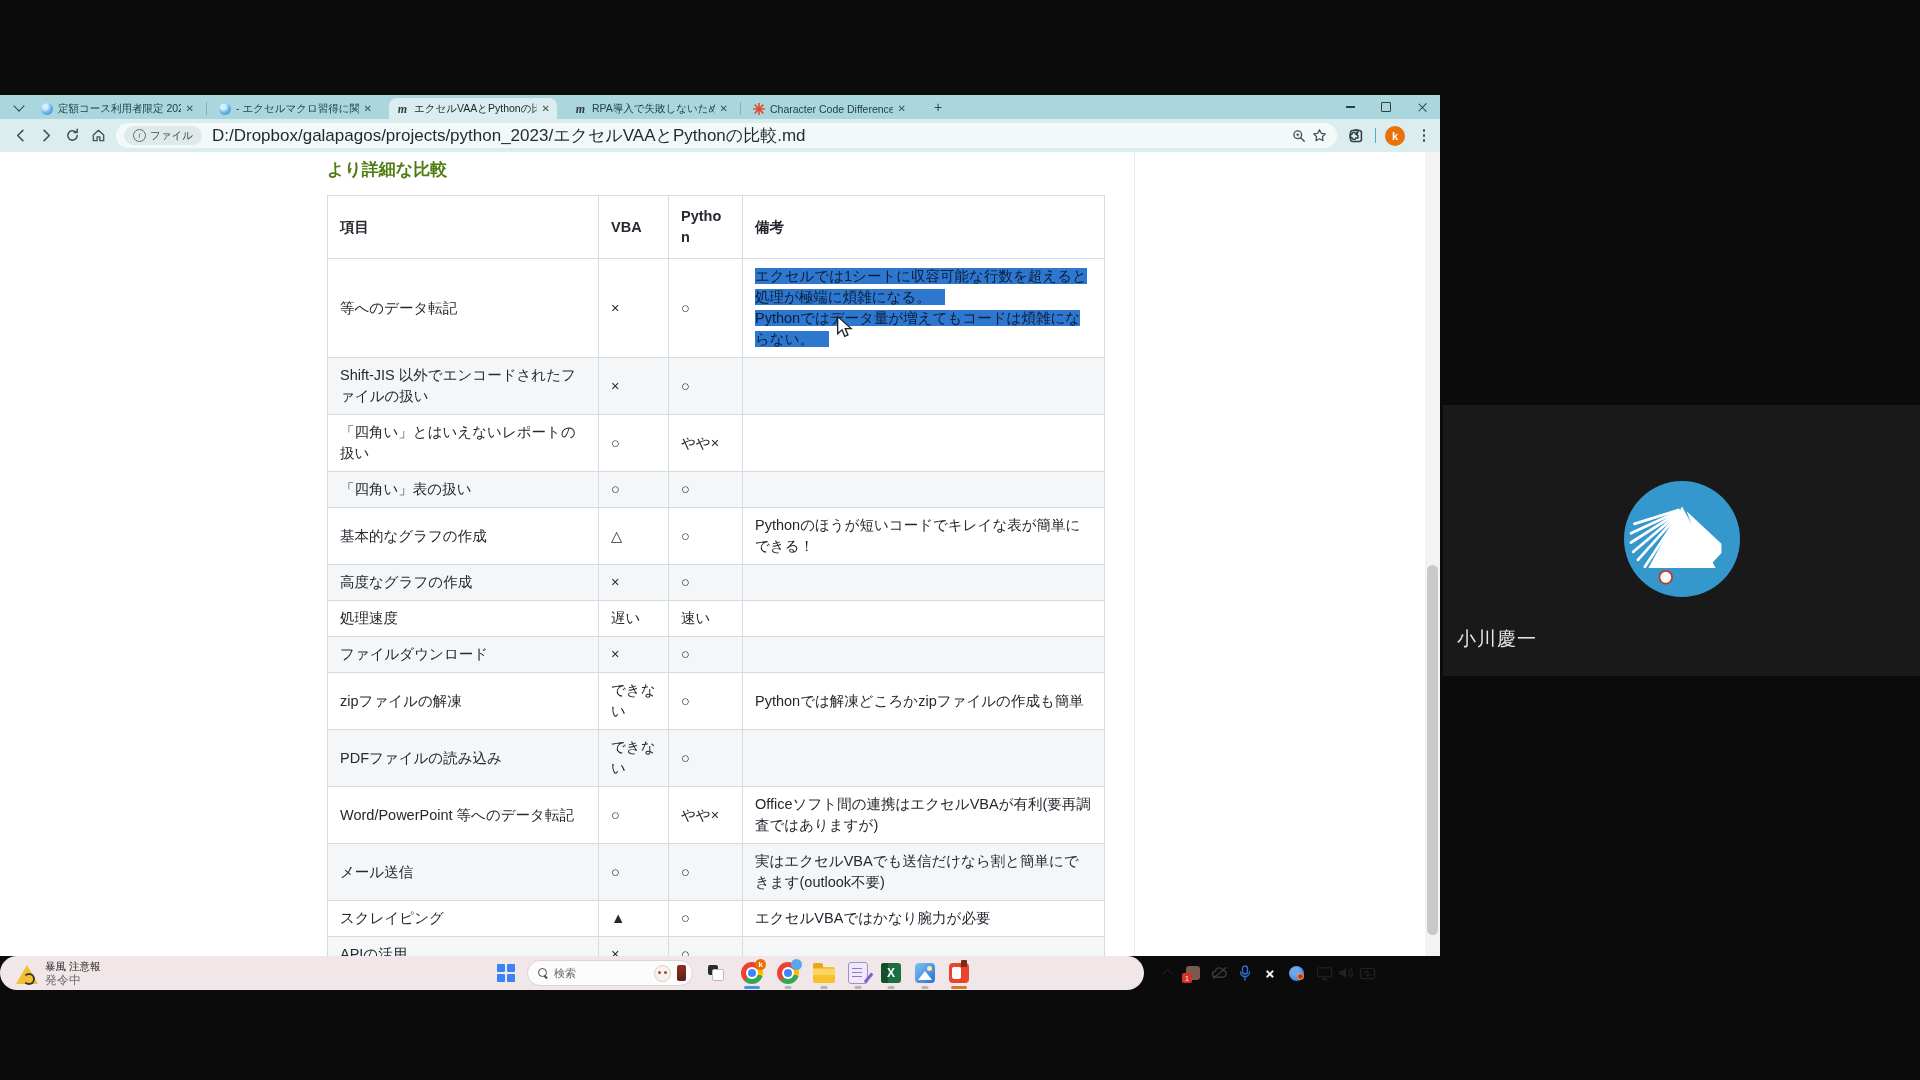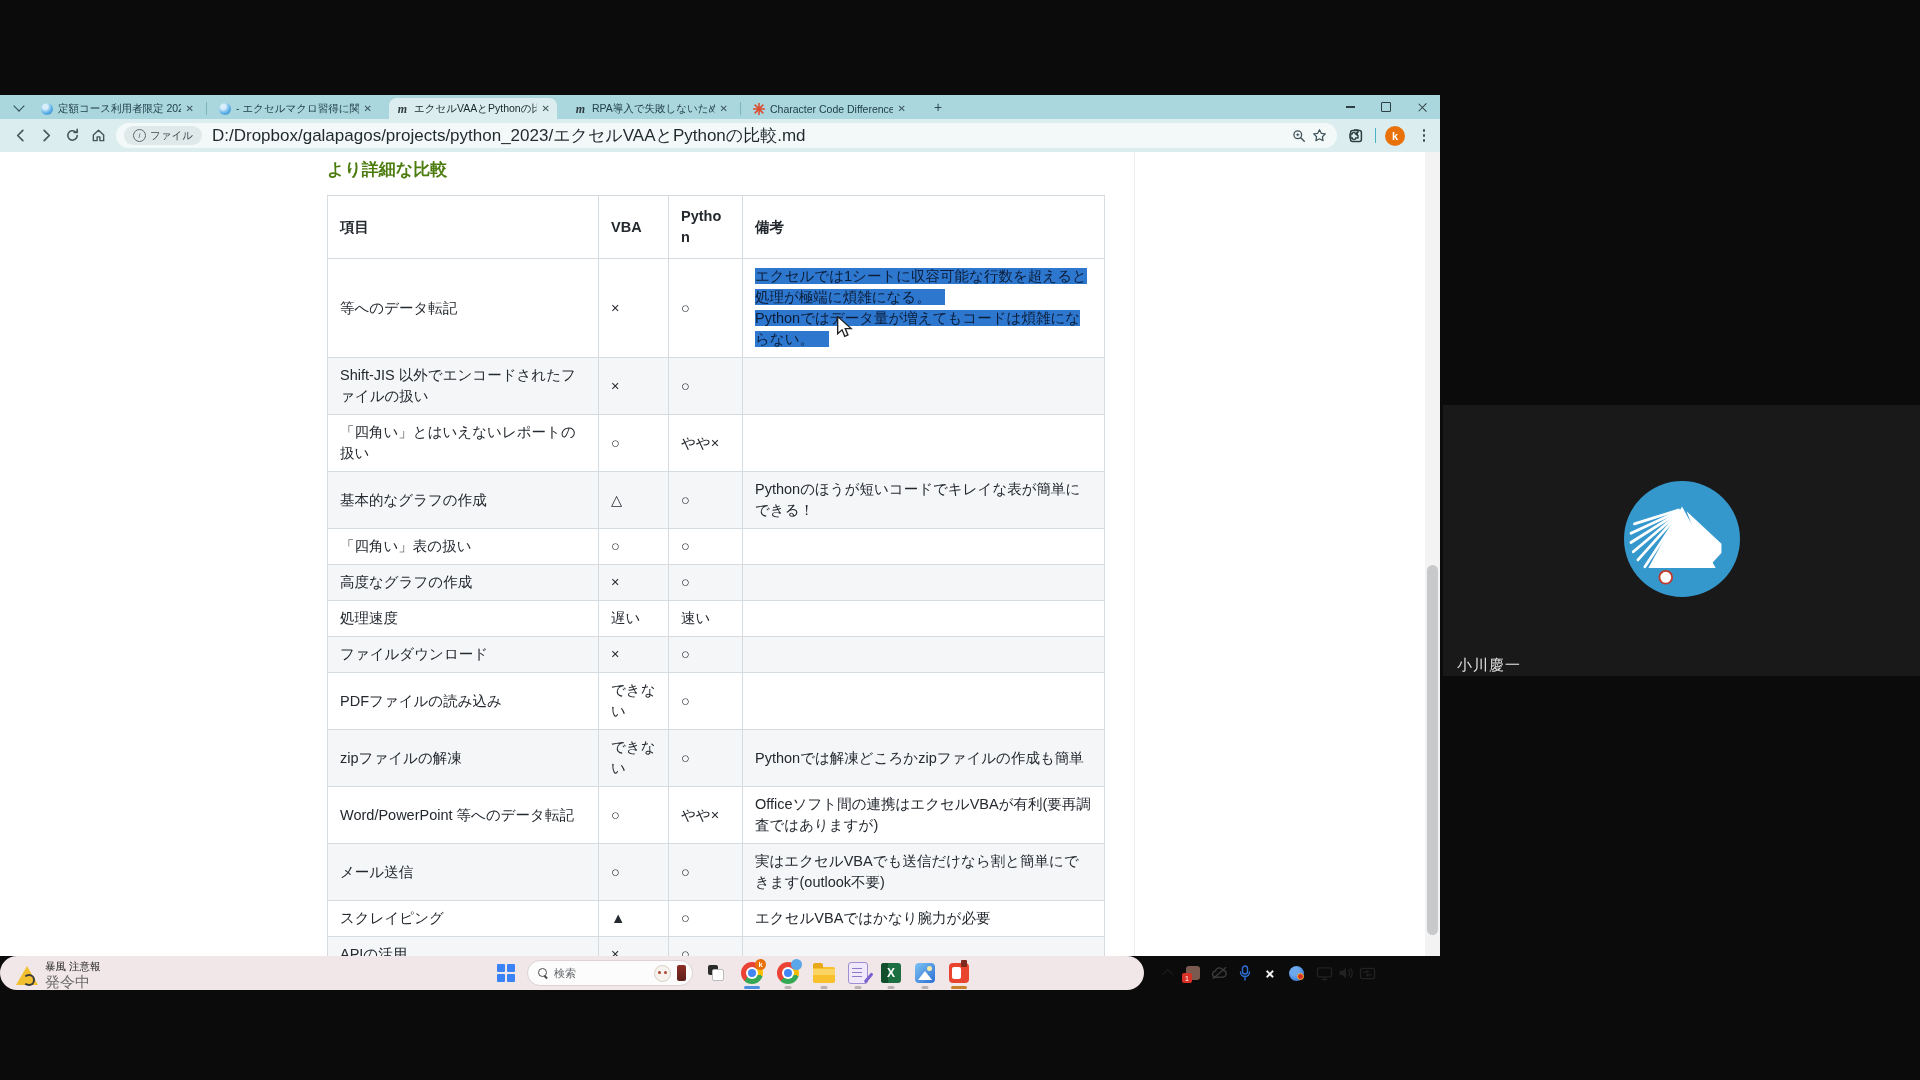--- a/index.html
+++ b/index.html
@@ -67,21 +67,21 @@
   .sb-thumb{position:absolute;left:2px;top:413px;width:11px;height:370px;background:#c7c9cb;border-radius:6px;}
 
   
   .taskbar{position:absolute;left:0;top:956px;width:1144px;height:34px;background:#f1e7e8;border-radius:17px;}
   .weather{position:absolute;left:16px;top:4px;display:flex;align-items:center;gap:7px;}
   .w-tri{position:relative;width:0;height:0;border-left:11px solid transparent;border-right:11px solid transparent;
      border-bottom:19px solid #f0c030;}
   .w-tri i{position:absolute;left:-4px;top:8px;width:8px;height:8px;border-radius:50%;
      border:2px solid #3a3a3a;border-left-color:transparent;}
   .w-line1{font-size:10.5px;color:#1d1d1d;line-height:1.25;}
-  .w-line2{font-size:15px;color:#6b6b6b;line-height:1.25;}
+  .w-line2{font-size:12px;color:#6b6b6b;line-height:1.25;}
   .tb-icon{position:absolute;top:5px;width:26px;height:24px;display:flex;align-items:center;justify-content:center;}
   .runbar{position:absolute;left:50%;transform:translateX(-50%);bottom:-4px;width:7px;height:3px;border-radius:2px;background:#b9b2b4;}
   .runbar.active{width:16px;background:#4a90e2;}
   .runbar.orange{width:16px;background:#c8802a;}
   .start-grid{display:grid;grid-template-columns:8px 8px;grid-template-rows:8px 8px;gap:1.6px;}
   .start-grid i{background:#3b82f6;border-radius:1px;}
   .searchpill{position:absolute;left:527px;top:4px;width:166px;height:26px;border-radius:13px;background:#fdfcfc;
      border:1px solid #ddd2d4;box-sizing:border-box;display:flex;align-items:center;padding:0 6px 0 10px;gap:6px;}
   .mag{position:relative;width:10px;height:10px;}
   .mag::before{content:'';position:absolute;left:0;top:0;width:7px;height:7px;border:1.5px solid #4c4c4c;border-radius:50%;}
@@ -132,21 +132,21 @@
      background:#d93025;color:#fff;font-size:7px;display:flex;align-items:center;justify-content:center;}
   .xtray{color:#fff;font-size:15px;font-weight:700;text-shadow:0 0 2px rgba(120,120,120,.6);line-height:1;}
   .globe{position:relative;width:15px;height:15px;border-radius:50%;
      background:radial-gradient(circle at 38% 35%,#6ea8ec 0 30%,#2a6fd4 90%);}
   .globe::after{content:'';position:absolute;right:0;bottom:1px;width:5px;height:5px;border-radius:50%;
      background:#d93025;border:1px solid #f3b63a;}
 
   
   .video-tile{position:absolute;left:1443px;top:405px;width:477px;height:271px;background:#191919;}
   .tile-avatar{position:absolute;left:181px;top:76px;width:116px;height:116px;}
-  .tile-name{position:absolute;left:14px;bottom:1px;font-size:15px;color:#e6e6e6;letter-spacing:1px;}
+  .tile-name{position:absolute;left:14px;bottom:24px;font-size:19px;color:#e6e6e6;letter-spacing:1px;}
 
   .cursor{position:absolute;left:836px;top:316px;z-index:50;}
 </style>
 </head>
 <body>
 
 <div id="stage">
 
   <div class="browser">
 
@@ -306,60 +306,60 @@
                 <td>○</td>
                 <td></td>
               </tr>
               <tr>
                 <td>「四角い」とはいえないレポートの扱い</td>
                 <td>○</td>
                 <td>やや×</td>
                 <td></td>
               </tr>
               <tr>
+                <td>「四角い」表の扱い</td>
+                <td>○</td>
+                <td>○</td>
+                <td></td>
+              </tr>
+              <tr>
                 <td>基本的なグラフの作成</td>
                 <td>△</td>
                 <td>○</td>
                 <td>Pythonのほうが短いコードでキレイな表が簡単にできる！</td>
-              </tr>
-              <tr>
-                <td>「四角い」表の扱い</td>
-                <td>○</td>
-                <td>○</td>
-                <td></td>
               </tr>
               <tr>
                 <td>高度なグラフの作成</td>
                 <td>×</td>
                 <td>○</td>
                 <td></td>
               </tr>
               <tr>
                 <td>処理速度</td>
                 <td>遅い</td>
                 <td>速い</td>
                 <td></td>
               </tr>
               <tr>
                 <td>ファイルダウンロード</td>
                 <td>×</td>
                 <td>○</td>
                 <td></td>
               </tr>
               <tr>
+                <td>zipファイルの解凍</td>
+                <td>できない</td>
+                <td>○</td>
+                <td>Pythonでは解凍どころかzipファイルの作成も簡単</td>
+              </tr>
+              <tr>
                 <td>PDFファイルの読み込み</td>
                 <td>できない</td>
                 <td>○</td>
                 <td></td>
-              </tr>
-              <tr>
-                <td>zipファイルの解凍</td>
-                <td>できない</td>
-                <td>○</td>
-                <td>Pythonでは解凍どころかzipファイルの作成も簡単</td>
               </tr>
               <tr>
                 <td>Word/PowerPoint 等へのデータ転記</td>
                 <td>○</td>
                 <td>やや×</td>
                 <td>Officeソフト間の連携はエクセルVBAが有利(要再調査ではありますが)</td>
               </tr>
               <tr>
                 <td>メール送信</td>
                 <td>○</td>

